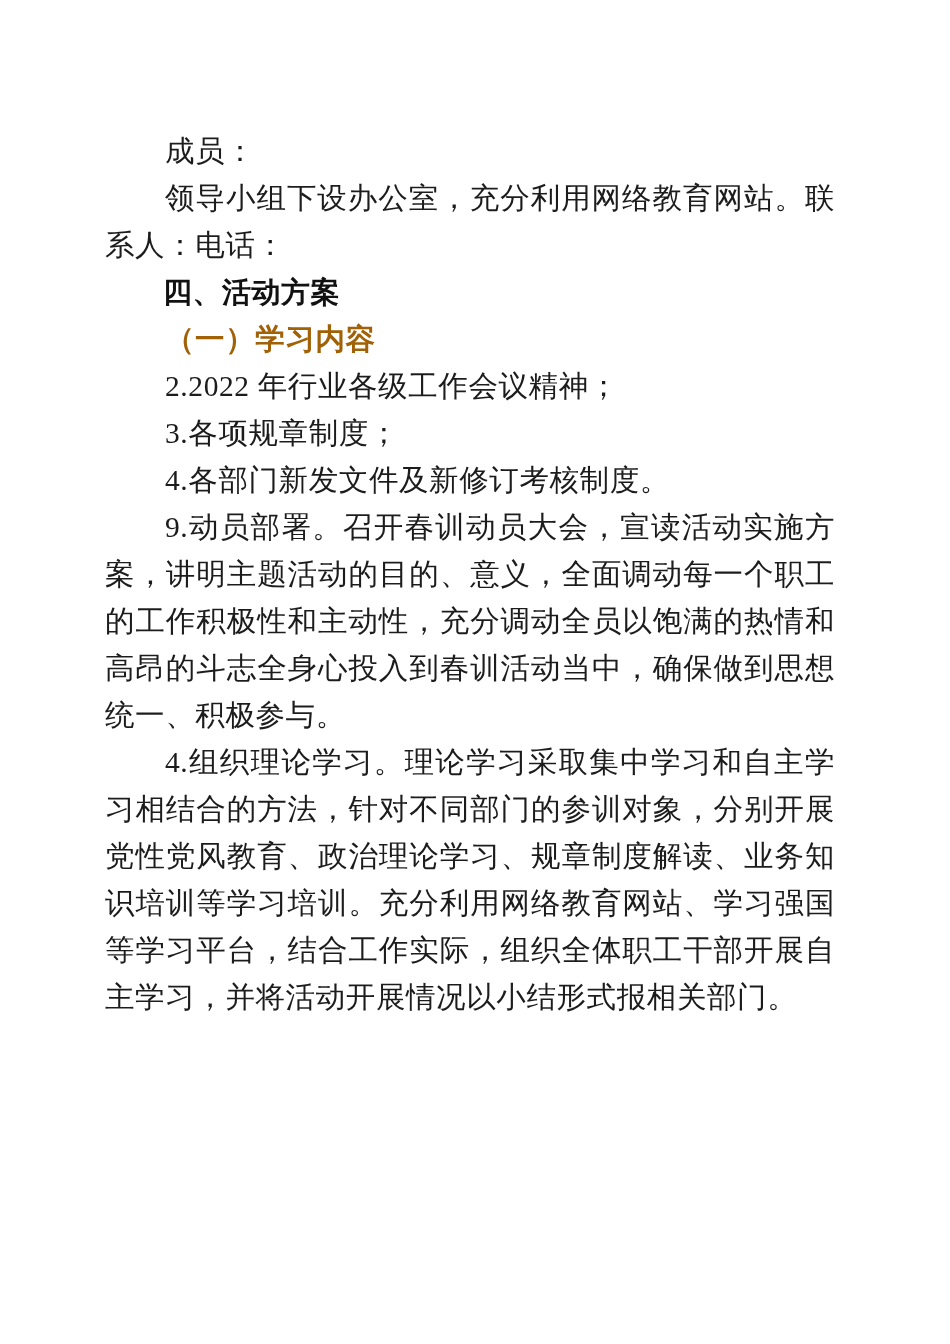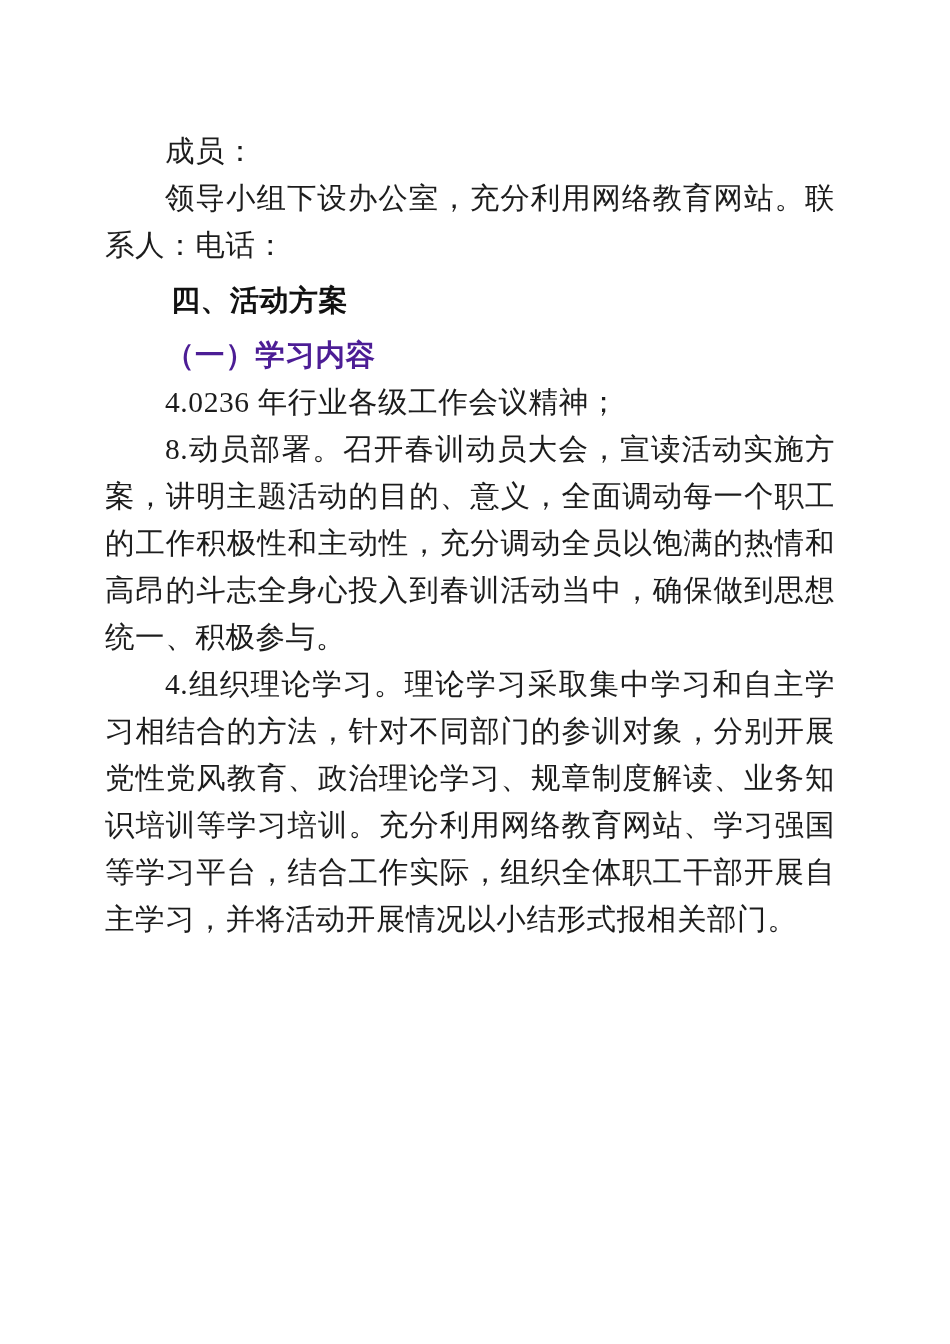--- a/index.html
+++ b/index.html
@@ -49,55 +49,57 @@
     white-space: normal;
   }
 
   
   .h1 {
     font-family: "Liberation Sans", "DejaVu Sans", sans-serif;
     font-size: 29px;
     line-height: 47px;
     font-weight: 700;
     color: #111111;
-    margin: 8px;
+    margin: 0;
     text-indent: 58px;
     letter-spacing: 0.5px;
   }
 
   
   .h2 {
     font-family: "Liberation Serif", "DejaVu Serif", serif;
     font-size: 29.5px;
     line-height: 47px;
     font-weight: 700;
-    color: #4c1d95;
+    color: #a16207;
     margin: 0;
     text-indent: 60px;
     letter-spacing: 0.6px;
   }
 </style>
 </head>
 <body>
 
 <div id="page">
   <div id="content">
 
     <p class="para">成员：</p>
 
     <p class="para">领导小组下设办公室，充分利用网络教育网站。联系人：电话：</p>
 
     <h1 class="h1">四、活动方案</h1>
 
     <h2 class="h2">（一）学习内容</h2>
 
 
-    <p class="para">4.0236 年行业各级工作会议精神；</p>
+    <p class="para">2.2022 年行业各级工作会议精神；</p>
+
+    <p class="para">3.各项规章制度；</p>
+
+    <p class="para">4.各部门新发文件及新修订考核制度。</p>
 
 
-
-
-    <p class="para">8.动员部署。召开春训动员大会，宣读活动实施方案，讲明主题活动的目的、意义，全面调动每一个职工的工作积极性和主动性，充分调动全员以饱满的热情和高昂的斗志全身心投入到春训活动当中，确保做到思想统一、积极参与。</p>
+    <p class="para">9.动员部署。召开春训动员大会，宣读活动实施方案，讲明主题活动的目的、意义，全面调动每一个职工的工作积极性和主动性，充分调动全员以饱满的热情和高昂的斗志全身心投入到春训活动当中，确保做到思想统一、积极参与。</p>
 
     <p class="para">4.组织理论学习。理论学习采取集中学习和自主学习相结合的方法，针对不同部门的参训对象，分别开展党性党风教育、政治理论学习、规章制度解读、业务知识培训等学习培训。充分利用网络教育网站、学习强国等学习平台，结合工作实际，组织全体职工干部开展自主学习，并将活动开展情况以小结形式报相关部门。</p>
 
   </div>
 </div>
 
 </body></html>

